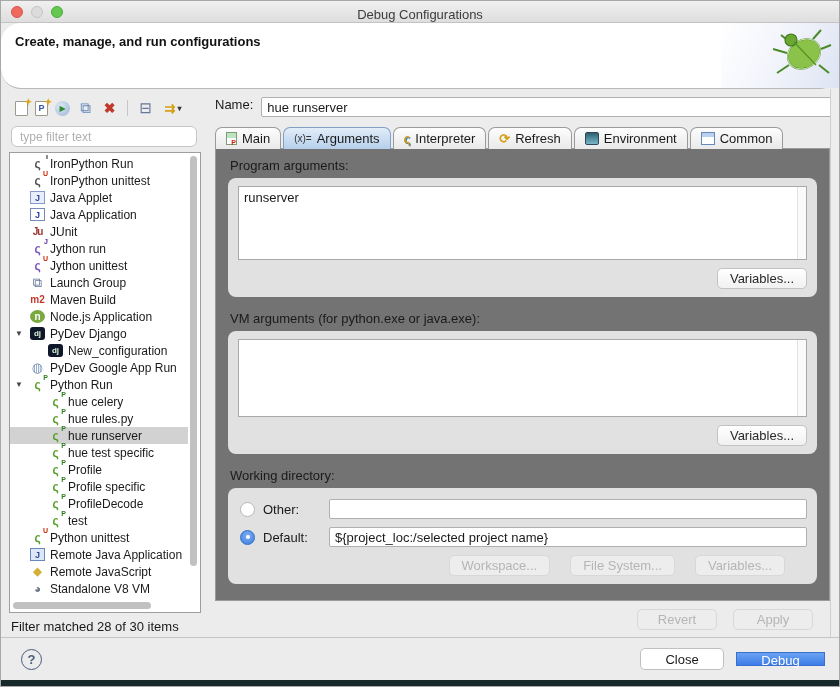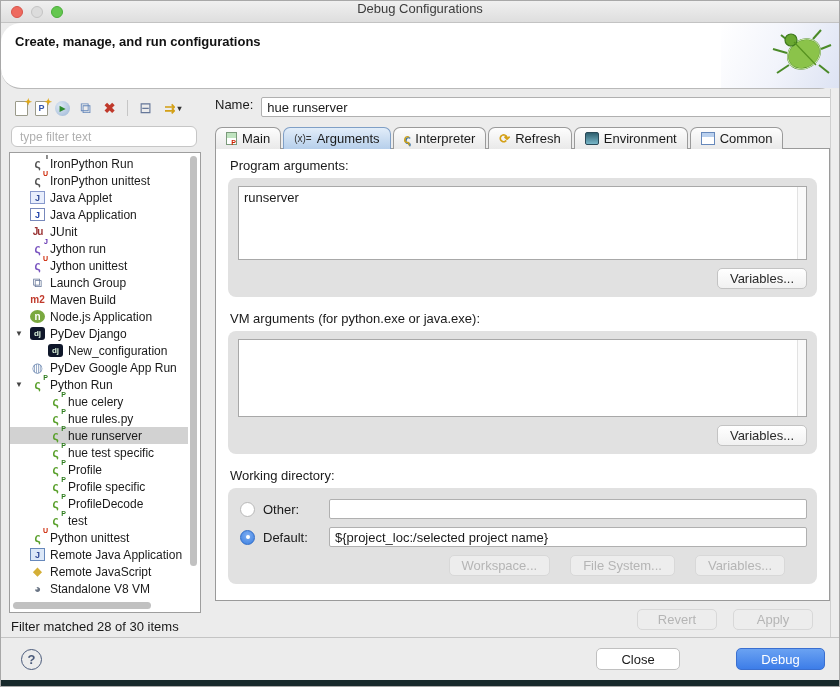--- a/index.html
+++ b/index.html
@@ -1,20 +1,20 @@
 <!DOCTYPE html>
 <html><head>
 <meta charset="utf-8">
 <style>
   * { margin:0; padding:0; box-sizing:border-box; }
   html,body { width:840px; height:687px; font-family:"Liberation Sans", sans-serif; }
   .window { width:840px; height:687px; display:flex; flex-direction:column; background:#ececec; border:1px solid #a8a8a8; overflow:hidden; }
 
   
-  .titlebar { height:22px; flex:0 0 22px; background:linear-gradient(#f0f0f0,#dedede); border-bottom:1px solid #c3c3c3; position:relative; display:flex; align-items:flex-start; justify-content:center; }
+  .titlebar { height:22px; flex:0 0 22px; background:linear-gradient(#f0f0f0,#dedede); border-bottom:1px solid #c3c3c3; position:relative; display:flex; align-items:flex-end; justify-content:center; }
   .lights { position:absolute; left:10px; top:5px; display:flex; gap:8px; }
   .light { width:12px; height:12px; border-radius:50%; }
   .light.close { background:#ee6a5f; border:1px solid #d8544a; }
   .light.minimize { background:#dcdcdc; border:1px solid #c4c4c4; }
   .light.zoom { background:#64c74f; border:1px solid #4aad3a; }
   .win-title { font-size:13px; color:#3c3c3c; }
 
   
   .header { height:66px; flex:0 0 66px; background:#ffffff; border-bottom:1px solid #b9b9b9; position:relative;border-radius:20px; }
   .header-title { position:absolute; left:14px; top:11px; font-size:13px; font-weight:bold; color:#111; }
@@ -87,21 +87,21 @@
   .tab.selected { background:linear-gradient(#e2edf9,#b6cfeb); border-color:#7f9fc6; z-index:2; }
   .tab-ic { display:inline-flex; align-items:center; justify-content:center; font-size:11px; font-weight:bold; }
   .tab-ic.main-tab-icon { width:11px; height:13px; background:linear-gradient(180deg,#bfe3bf 45%,#ffffff 45%); border:1px solid #7a9a7a; position:relative; }
   .tab-ic.main-tab-icon::after { content:"P"; position:absolute; bottom:-2px; right:0px; color:#cc2200; font-size:7px; }
   .tab-ic.arguments-tab-icon { font-size:10px; color:#333; font-weight:normal; }
   .tab-ic.interpreter-tab-icon { color:#c8a020; font-size:13px; text-shadow:1px 1px 0 #3b74a8; }
   .tab-ic.refresh-tab-icon { color:#d4a017; font-size:13px; }
   .tab-ic.environment-tab-icon { width:14px; height:13px; background:linear-gradient(#2e5f6e,#79b7c9); border:1px solid #2a4a58; border-radius:2px; }
   .tab-ic.common-tab-icon { width:14px; height:13px; background:linear-gradient(#b9d0ee 0 4px, #ffffff 4px); border:1px solid #6688bb; }
 
-  .content-box { flex:1 1 auto; border:1px solid #9a9a9a; background:#ffffff; margin:-1px 5px 0 2px; padding:4px 12px 6px 12px; display:flex; flex-direction:column; min-height:0; }
+  .content-box { flex:1 1 auto; border:1px solid #9a9a9a; background:#737373; margin:-1px 5px 0 2px; padding:4px 12px 6px 12px; display:flex; flex-direction:column; min-height:0; }
   .sec-label { font-size:13px; color:#1a1a1a; margin:5px 0 5px 2px; }
   .group { background:#e1e1e1; border-radius:8px; padding:8px 10px 8px 10px; }
   .ta-wrap { position:relative; background:#fff; border:1px solid #a8a8a8; }
   .ta-wrap textarea { width:100%; border:none; outline:none; resize:none; font-size:13px; color:#1a1a1a; padding:3px 14px 3px 5px; font-family:"Liberation Sans",sans-serif; display:block; background:transparent; }
   .ta-track { position:absolute; right:0; top:0; bottom:0; width:9px; background:#fafafa; border-left:1px solid #e2e2e2; }
   .btn-row { display:flex; justify-content:flex-end; margin-top:8px; }
   .btn { height:21px; min-width:86px; background:linear-gradient(#ffffff,#f1f1f1); border:1px solid #c3c3c3; border-radius:5px; font-size:13px; color:#2a2a2a; padding:0 12px; font-family:"Liberation Sans",sans-serif; }
   .btn:disabled, .btn.disabled { color:#b5b5b5; background:#ededed; border-color:#d8d8d8; }
   .wd-row { display:flex; align-items:center; gap:8px; margin:3px 0 8px 2px; }
   .radio { width:15px; height:15px; border-radius:50%; flex:0 0 15px; position:relative; }
@@ -111,21 +111,21 @@
   .wd-lbl { width:58px; font-size:13px; color:#1a1a1a; }
   .wd-btns { display:flex; justify-content:flex-end; gap:20px; margin:8px 22px 0 0; }
   .revert-row { height:36px; display:flex; align-items:center; justify-content:flex-end; gap:16px; padding-right:22px; }
   .revert-row .btn { min-width:80px; }
 
   
   .footer { height:43px; flex:0 0 43px; border-top:1px solid #c4c4c4; display:flex; align-items:center; }
   .help-btn { width:21px; height:21px; border:1.5px solid #4a5a7a; border-radius:50%; color:#4a5a7a; font-size:13px; font-weight:bold; display:flex; align-items:center; justify-content:center; margin-left:20px; background:transparent; font-family:"Liberation Sans",sans-serif; }
   .footer-spacer { flex:1; }
   .close-btn { height:22px; min-width:84px; background:#fff; border:1px solid #c0c0c0; border-radius:5px; font-size:13px; color:#1a1a1a; margin-right:12px; font-family:"Liberation Sans",sans-serif; }
-  .debug-btn { height:22px; min-width:89px; background:linear-gradient(#6aa2f2,#3d7de8); border:1px solid #3a6fd0; border-radius:5px; font-size:13px; color:#fff; margin-right:14px; font-family:"Liberation Sans",sans-serif;margin-left:44px; }
+  .debug-btn { height:14px; min-width:89px; background:linear-gradient(#6aa2f2,#3d7de8); border:1px solid #3a6fd0; border-radius:0; font-size:13px; color:#fff; margin-right:14px; font-family:"Liberation Sans",sans-serif; }
   .bottom-strip { height:6px; flex:0 0 6px; background:#17292b; }
 </style>
 </head>
 <body>
 
 <div class="window">
 
   <div class="titlebar">
     <div class="lights">
       <span class="light close"></span>

